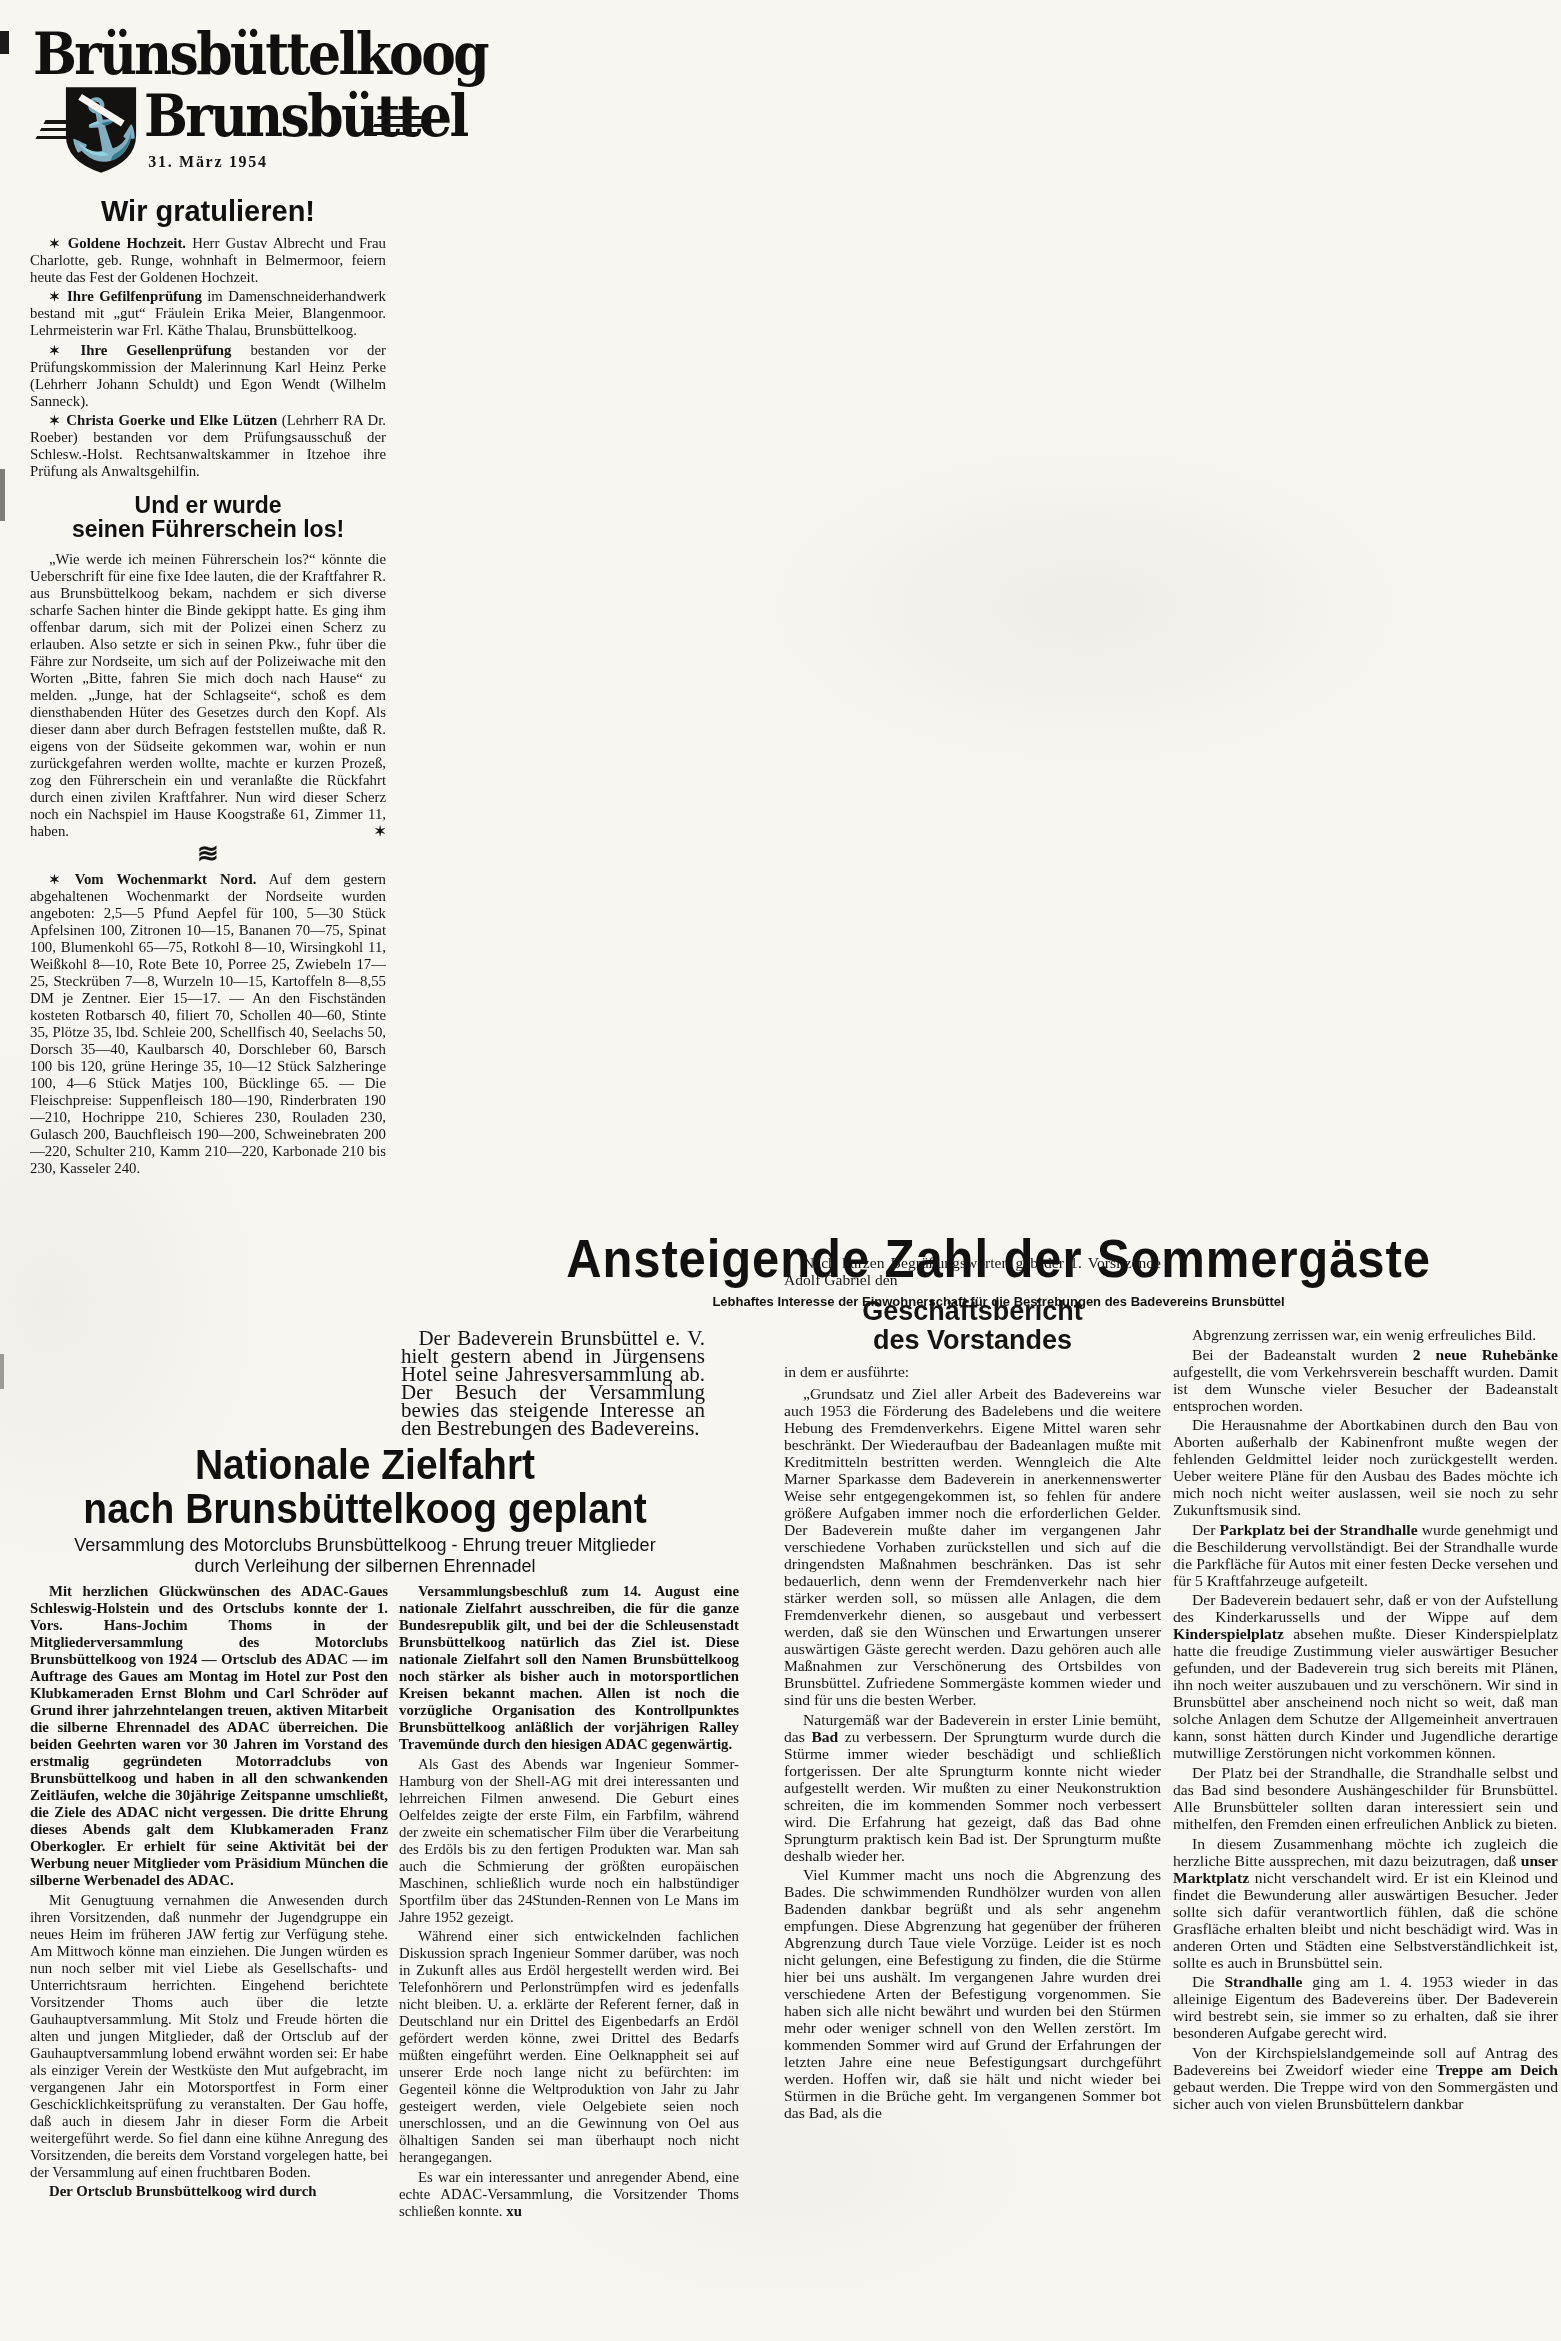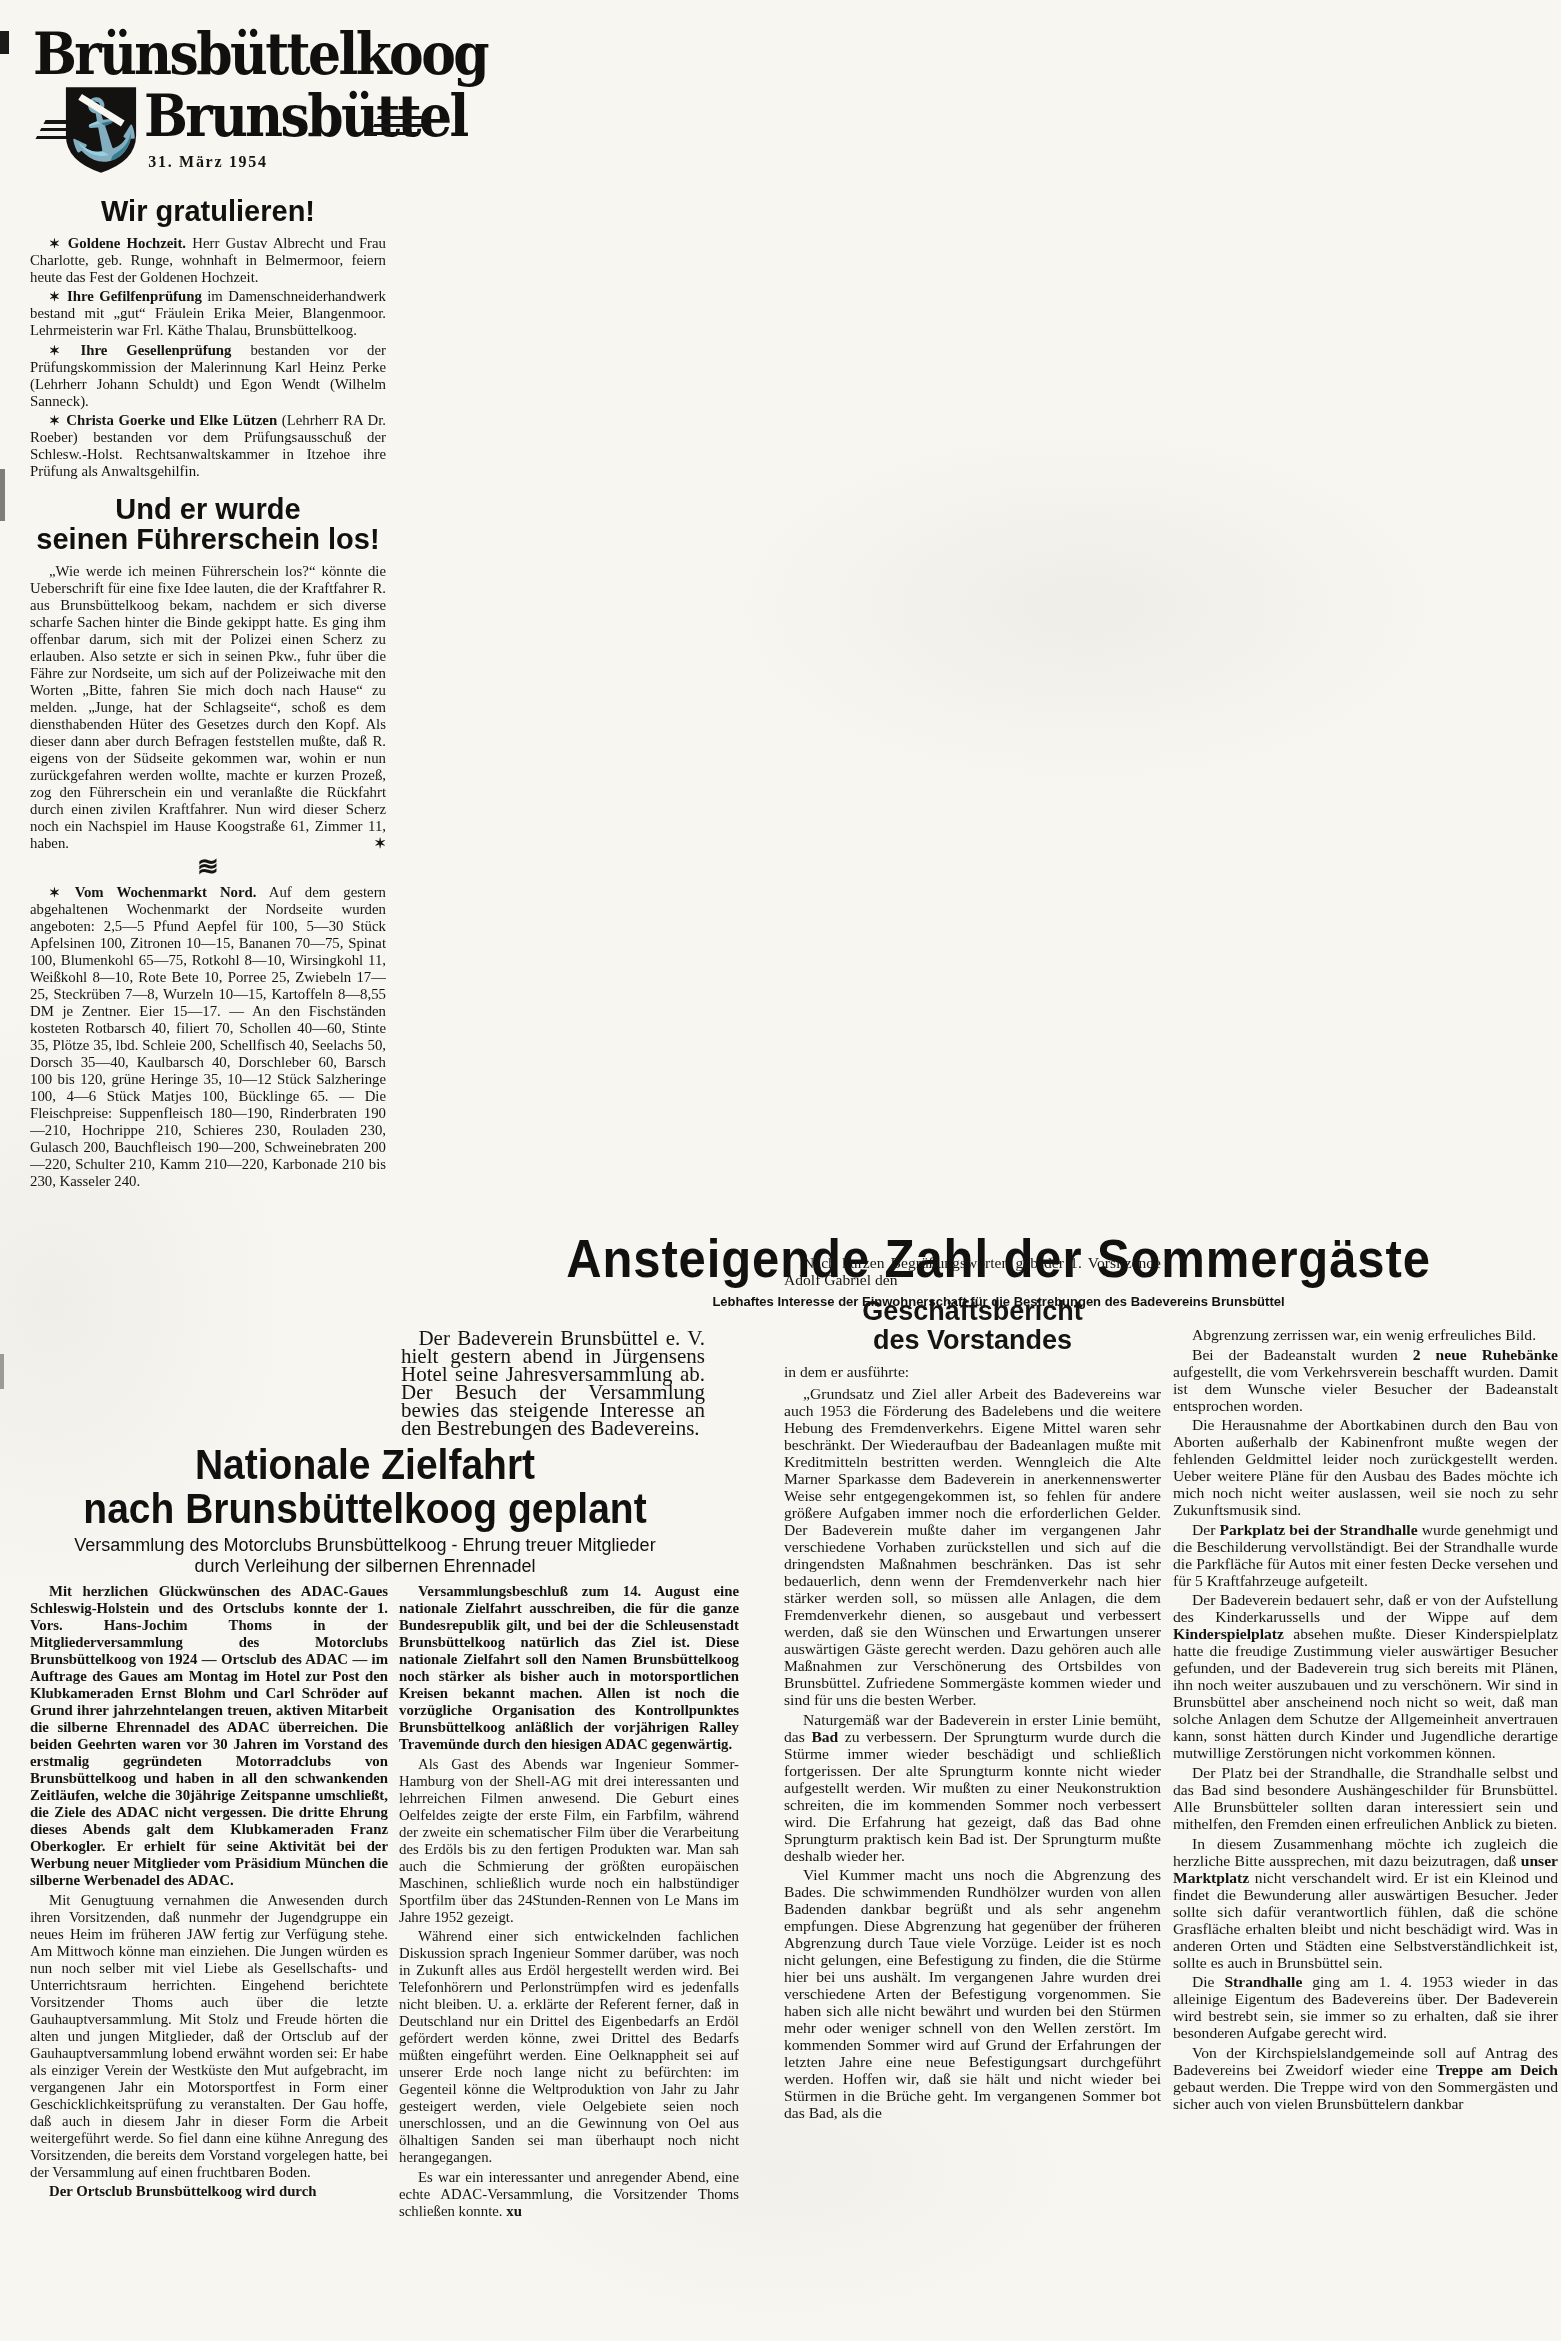--- a/index.html
+++ b/index.html
@@ -32,21 +32,21 @@
   .col p{margin:0 0 2.6px 0;text-indent:19px;line-height:17px;}
   #col-left, #colN1, #colN2{font-size:14.8px;}
   #colA, #colB{font-size:15.6px;}
   #colA p, #colB p{line-height:17px;}
   b{font-weight:bold;}
   .star{font-weight:bold;font-size:13px;letter-spacing:0;padding-right:1.7px;}
   .end-star{float:right;font-weight:bold;font-size:14px;}
   .h-display{font-family:"Liberation Sans",sans-serif;font-weight:bold;color:#121110;
              text-align:center;line-height:1.04;}
   .h-gratulieren{font-size:29px;margin:1.7px 0 8.7px 0;}
-  .h-fuehrerschein{font-size:29px;margin:14px 0 8.7px 0;}
+  .h-fuehrerschein{font-size:23px;margin:14px 0 8.7px 0;}
   .separator{text-align:center;font-size:26px;line-height:22.6px;margin:3.5px 0 5.2px 0;font-weight:bold;}
   
   .nat-head{position:absolute;left:22px;top:1442px;width:686px;text-align:center;}
   .nat-head .hl{font-family:"Liberation Sans",sans-serif;font-weight:bold;font-size:39px;
                 line-height:1.06;transform:scaleY(1.08);transform-origin:top center;color:#121110;}
   .nat-head .sub{font-family:"Liberation Sans",sans-serif;font-weight:normal;font-size:18px;
                  line-height:1.15;margin-top:10.4px;color:#121110;}
   .som-head{position:absolute;left:495px;top:1227px;width:1007px;text-align:center;}
   .som-head .hl{font-family:"Liberation Sans",sans-serif;font-weight:bold;font-size:49px;
                 letter-spacing:0.9px;transform:scaleY(1.1);transform-origin:top center;color:#121110;}

